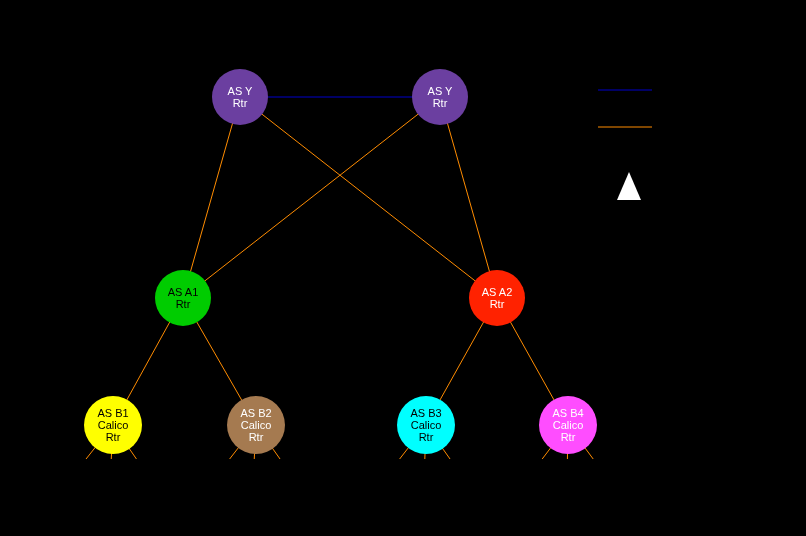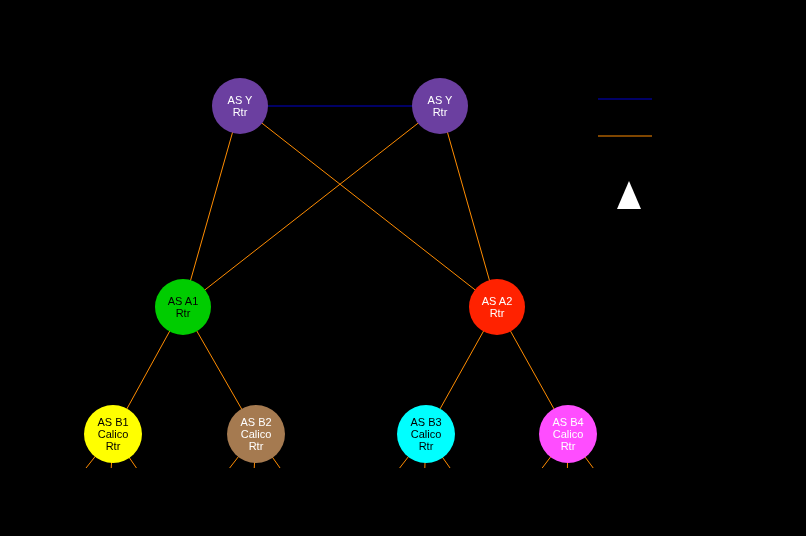--- a/index.html
+++ b/index.html
@@ -7,21 +7,20 @@
     padding: 0;
     background: #000000;
   }
   .stage {
     position: relative;
     width: 806px;
     height: 459px;
     background: #a16207;
     overflow: hidden;
     font-family: "Liberation Sans", sans-serif;
-    margin-top: 9px;
   }
   svg text {
     font-family: "Liberation Sans", sans-serif;
   }
 </style>
 </head>
 <body>
 
 <div class="stage">
   <svg id="diagram" xmlns="http://www.w3.org/2000/svg" width="806" height="536" viewBox="0 0 806 536" style="background: rgb(0, 0, 0);">

